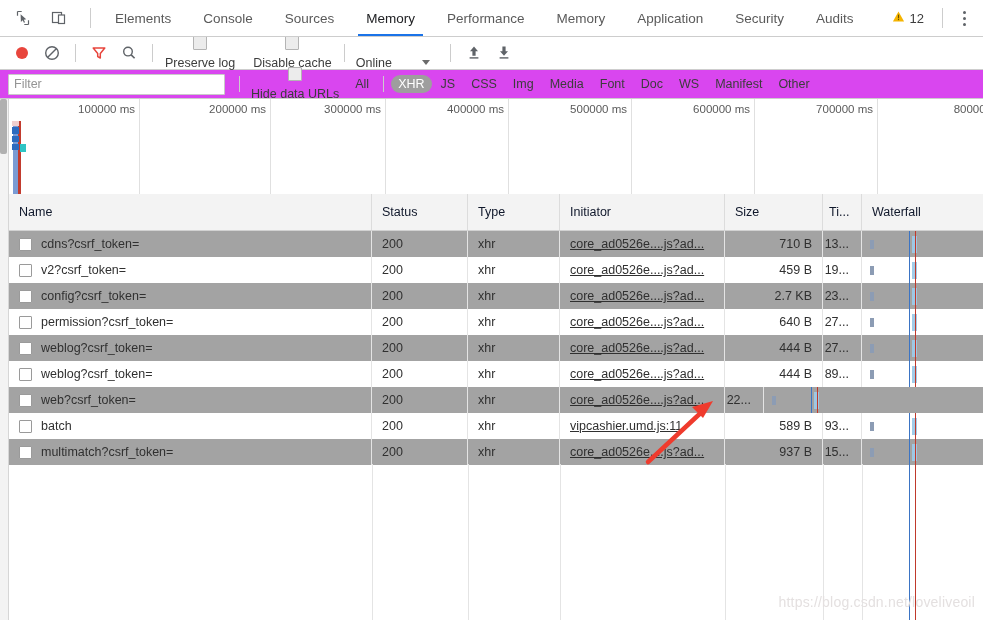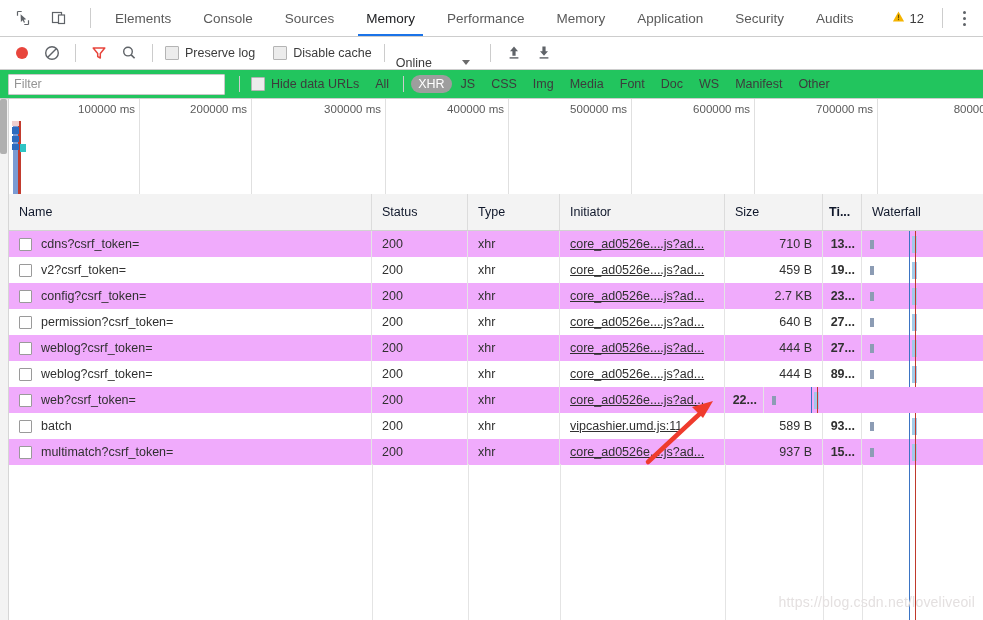--- a/index.html
+++ b/index.html
@@ -112,20 +112,21 @@
     cursor: pointer;
   }
   .tb-vsep {
     width: 1px; height: 18px; background: #ccc; margin: 0 7px;
   }
   .cbx-wrap {
     display: flex; align-items: center; gap: 6px;
     cursor: pointer; padding: 0 3px;
     font-size: 12.5px; color: #3c3c3c;
     white-space: nowrap;
+    flex-direction: column;
   }
   .cbx {
     width: 12px; height: 12px;
     border: 1px solid #b4b4b4;
     background: #ececec;
     border-radius: 1px;
     flex: none;
   }
   .throttle {
     display: flex; align-items: center;
@@ -141,21 +142,21 @@
     border-right: 4px solid transparent;
     border-top: 5px solid #6b6b6b;
   }
 
   
   .filterbar {
     height: 28px;
     display: flex;
     align-items: center;
     border-bottom: 1px solid #cdcdcd;
-    background: #22c55e;
+    background: #d946ef;
     padding-left: 8px;
   }
   .filter-input {
     width: 205px;
     height: 19px;
     border: 1px solid #c9c9c9;
     background: #fff;
     font-family: "Liberation Sans", sans-serif;
     font-size: 12.5px;
     padding: 0 5px;
@@ -253,39 +254,39 @@
     white-space: nowrap;
     cursor: pointer;
   }
   .row {
     display: flex;
     height: 26px;
     align-items: center;
     box-sizing: border-box;
     cursor: pointer;
   }
-  .row.odd { background: #f0abfc; }
+  .row.odd { background: #a3a3a3; }
   .row.even { background: #ffffff; }
   .row .cell {
     font-size: 12.5px;
     color: #303030;
     padding-left: 10px;
     border-right: 1px solid #e4e4e4;
     height: 26px;
     line-height: 26px;
     box-sizing: border-box;
     overflow: hidden;
     white-space: nowrap;
   }
   .c-name  { width: 363px; display: flex; align-items: center; gap: 9px; padding-left: 10px !important; }
   .c-status{ width:  96px; }
   .c-type  { width:  92px; }
   .c-init  { width: 165px; }
   .c-size  { width:  98px; text-align: right; padding-right: 10px; padding-left: 0 !important; }
-  .c-time  { width:  39px; text-align: right; padding-right: 6px; padding-left: 0 !important; font-weight: bold; }
+  .c-time  { width:  39px; text-align: right; padding-right: 12px; padding-left: 0 !important; }
   .c-wf    { flex: 1; position: relative; }
   .hdr .c-size { text-align: left; padding-left: 10px !important; }
   .hdr .c-time { text-align: left; padding-left: 6px !important; }
 
   .row-cbx {
     width: 13px; height: 13px;
     border: 1px solid #9a9a9a;
     background: #fff;
     border-radius: 1px;
     flex: none;
@@ -490,21 +491,21 @@
 </div>
 
 <div class="overview">
   <div class="ov-gutter">
     <div class="scroll-nub"></div>
   </div>
   <div class="ov-canvas">
     <div class="ov-tick" style="left:0;width:130px">
         <span>100000 ms</span>
       </div>
-    <div class="ov-tick" style="left:119px;width:123px">
+    <div class="ov-tick" style="left:138px;width:123px">
         <span>200000 ms</span>
       </div>
     <div class="ov-tick" style="left:253px;width:123px">
         <span>300000 ms</span>
       </div>
     <div class="ov-tick" style="left:376px;width:123px">
         <span>400000 ms</span>
       </div>
     <div class="ov-tick" style="left:499px;width:123px">
         <span>500000 ms</span>

